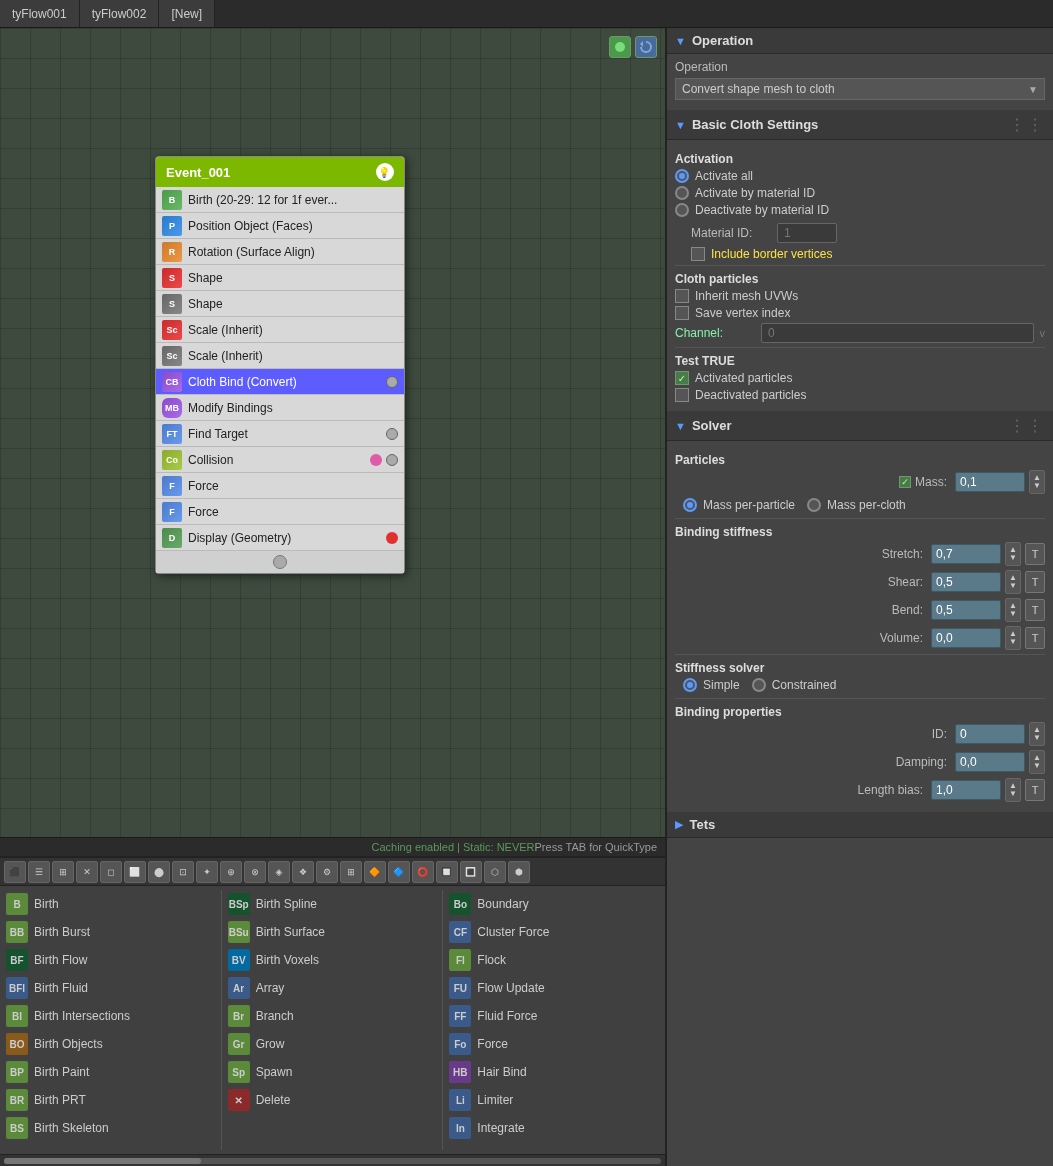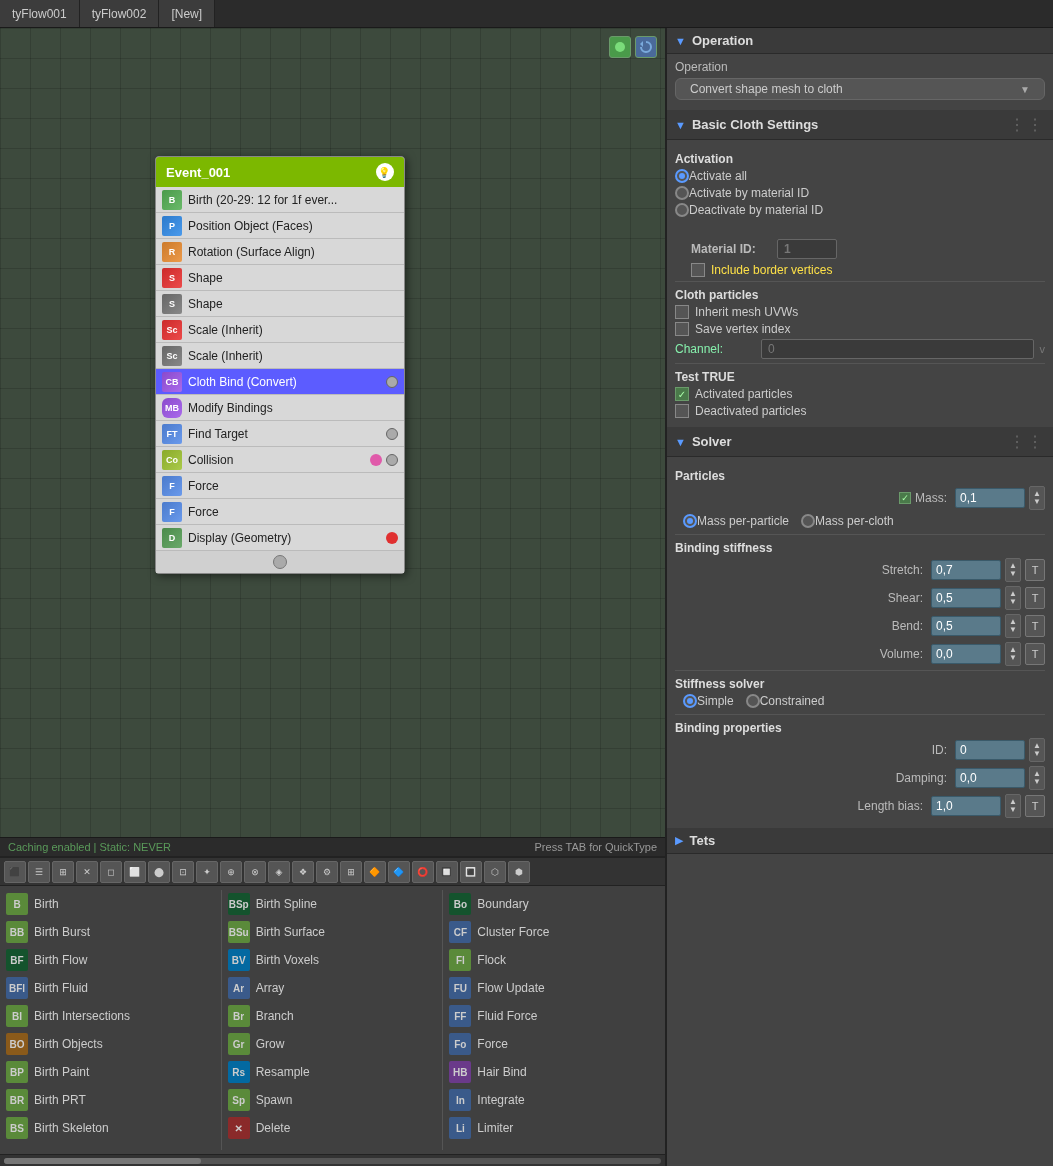--- a/index.html
+++ b/index.html
@@ -146,21 +146,21 @@
       border: 1px solid #777;
     }
 
     
     .canvas-status {
       background: #2b2b2b;
       color: #5a9a5a;
       font-size: 11px;
       padding: 3px 8px;
       display: flex;
-      justify-content: space-between;
+      justify-content: flex-end;
       border-top: 1px solid #1a1a1a;
     }
     .canvas-status .right { color: #999; }
 
     
     .bottom-panel {
       height: 310px;
       background: #404040;
       border-top: 2px solid #222;
       display: flex;
@@ -285,30 +285,30 @@
       color: #bbb;
       font-size: 12px;
       min-width: 80px;
     }
 
     .dropdown {
       flex: 1;
       background: #555;
       border: 1px solid #666;
       color: #ccc;
-      padding: 3px 14px;
+      padding: 3px 6px;
       font-size: 12px;
       display: flex;
       align-items: center;
       justify-content: space-between;
-      border-radius: 6px;
+      border-radius: 0;
       cursor: pointer;
     }
     .dropdown-arrow { color: #aaa; font-size: 10px; }
-    .radio-item { display: flex; align-items: center; cursor: pointer; }
+    .radio-item { display: flex; align-items: center; gap: 6px; cursor: pointer; }
     .radio-circle {
       width: 14px;
       height: 14px;
       border-radius: 50%;
       border: 2px solid #888;
       background: #555;
       display: flex;
       align-items: center;
       justify-content: center;
     }
@@ -662,24 +662,20 @@
           </div>
           <div class="grid-item">
             <div class="grid-icon gi-green">Br</div>
             <span class="grid-label">Branch</span>
           </div>
           <div class="grid-item">
             <div class="grid-icon gi-green">Gr</div>
             <span class="grid-label">Grow</span>
           </div>
           <div class="grid-item">
-            <div class="grid-icon gi-gray">Rs</div>
-            <span class="grid-label">Resample</span>
-          </div>
-          <div class="grid-item">
             <div class="grid-icon gi-green">Sp</div>
             <span class="grid-label">Spawn</span>
           </div>
           <div class="grid-item">
             <div class="grid-icon gi-red">✕</div>
             <span class="grid-label">Delete</span>
           </div>
         </div>
 
         <div class="bottom-col">
@@ -705,26 +701,26 @@
           </div>
           <div class="grid-item">
             <div class="grid-icon gi-blue">Fo</div>
             <span class="grid-label">Force</span>
           </div>
           <div class="grid-item">
             <div class="grid-icon gi-purple">HB</div>
             <span class="grid-label">Hair Bind</span>
           </div>
           <div class="grid-item">
+            <div class="grid-icon gi-blue">Li</div>
+            <span class="grid-label">Limiter</span>
+          </div>
+          <div class="grid-item">
             <div class="grid-icon gi-blue">In</div>
             <span class="grid-label">Integrate</span>
-          </div>
-          <div class="grid-item">
-            <div class="grid-icon gi-blue">Li</div>
-            <span class="grid-label">Limiter</span>
           </div>
         </div>
       </div>
 
       <div class="bottom-scroll-bar">
         <div style="flex:1; height:6px; background:#555; border-radius:3px;">
           <div style="width:30%; height:100%; background:#777; border-radius:3px;"></div>
         </div>
       </div>
     </div>
@@ -764,21 +760,21 @@
       <div class="radio-item" style="margin-top:3px;">
         <div class="radio-circle"></div>
         <span class="radio-label">Activate by material ID</span>
       </div>
 
       <div class="radio-item" style="margin-top:3px;">
         <div class="radio-circle"></div>
         <span class="radio-label">Deactivate by material ID</span>
       </div>
 
-      <div class="field-row" style="margin-top:22px; padding-left:16px;font-weight:bold;">
+      <div class="field-row" style="margin-top:6px; padding-left:16px;">
         <span class="field-label">Material ID:</span>
         <div class="text-input" style="width:60px; background:#3a3a3a; color:#777;">
           <span>1</span>
         </div>
       </div>
 
       <div class="checkbox-item" style="padding-left:16px; margin-top:2px;">
         <div class="checkbox"></div>
         <span class="checkbox-label" style="color:#fde047;">Include border vertices</span>
       </div>

